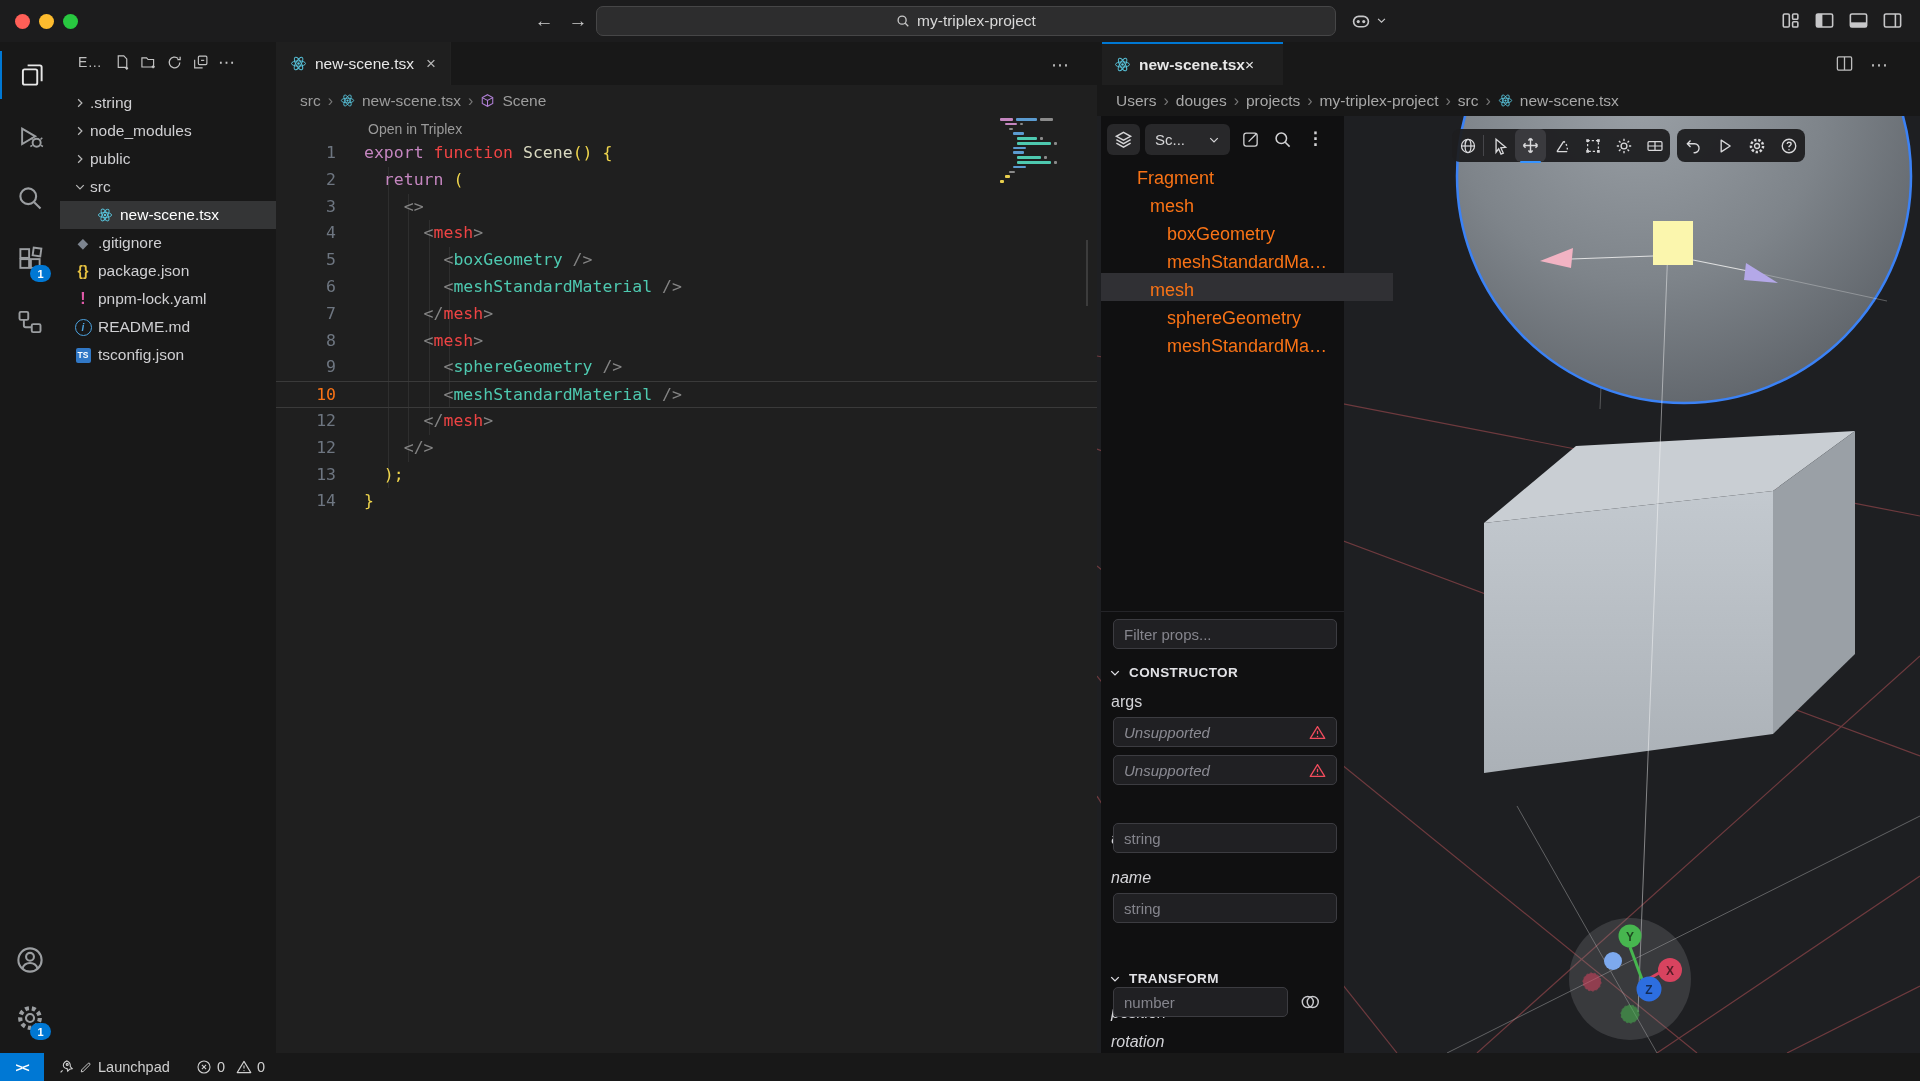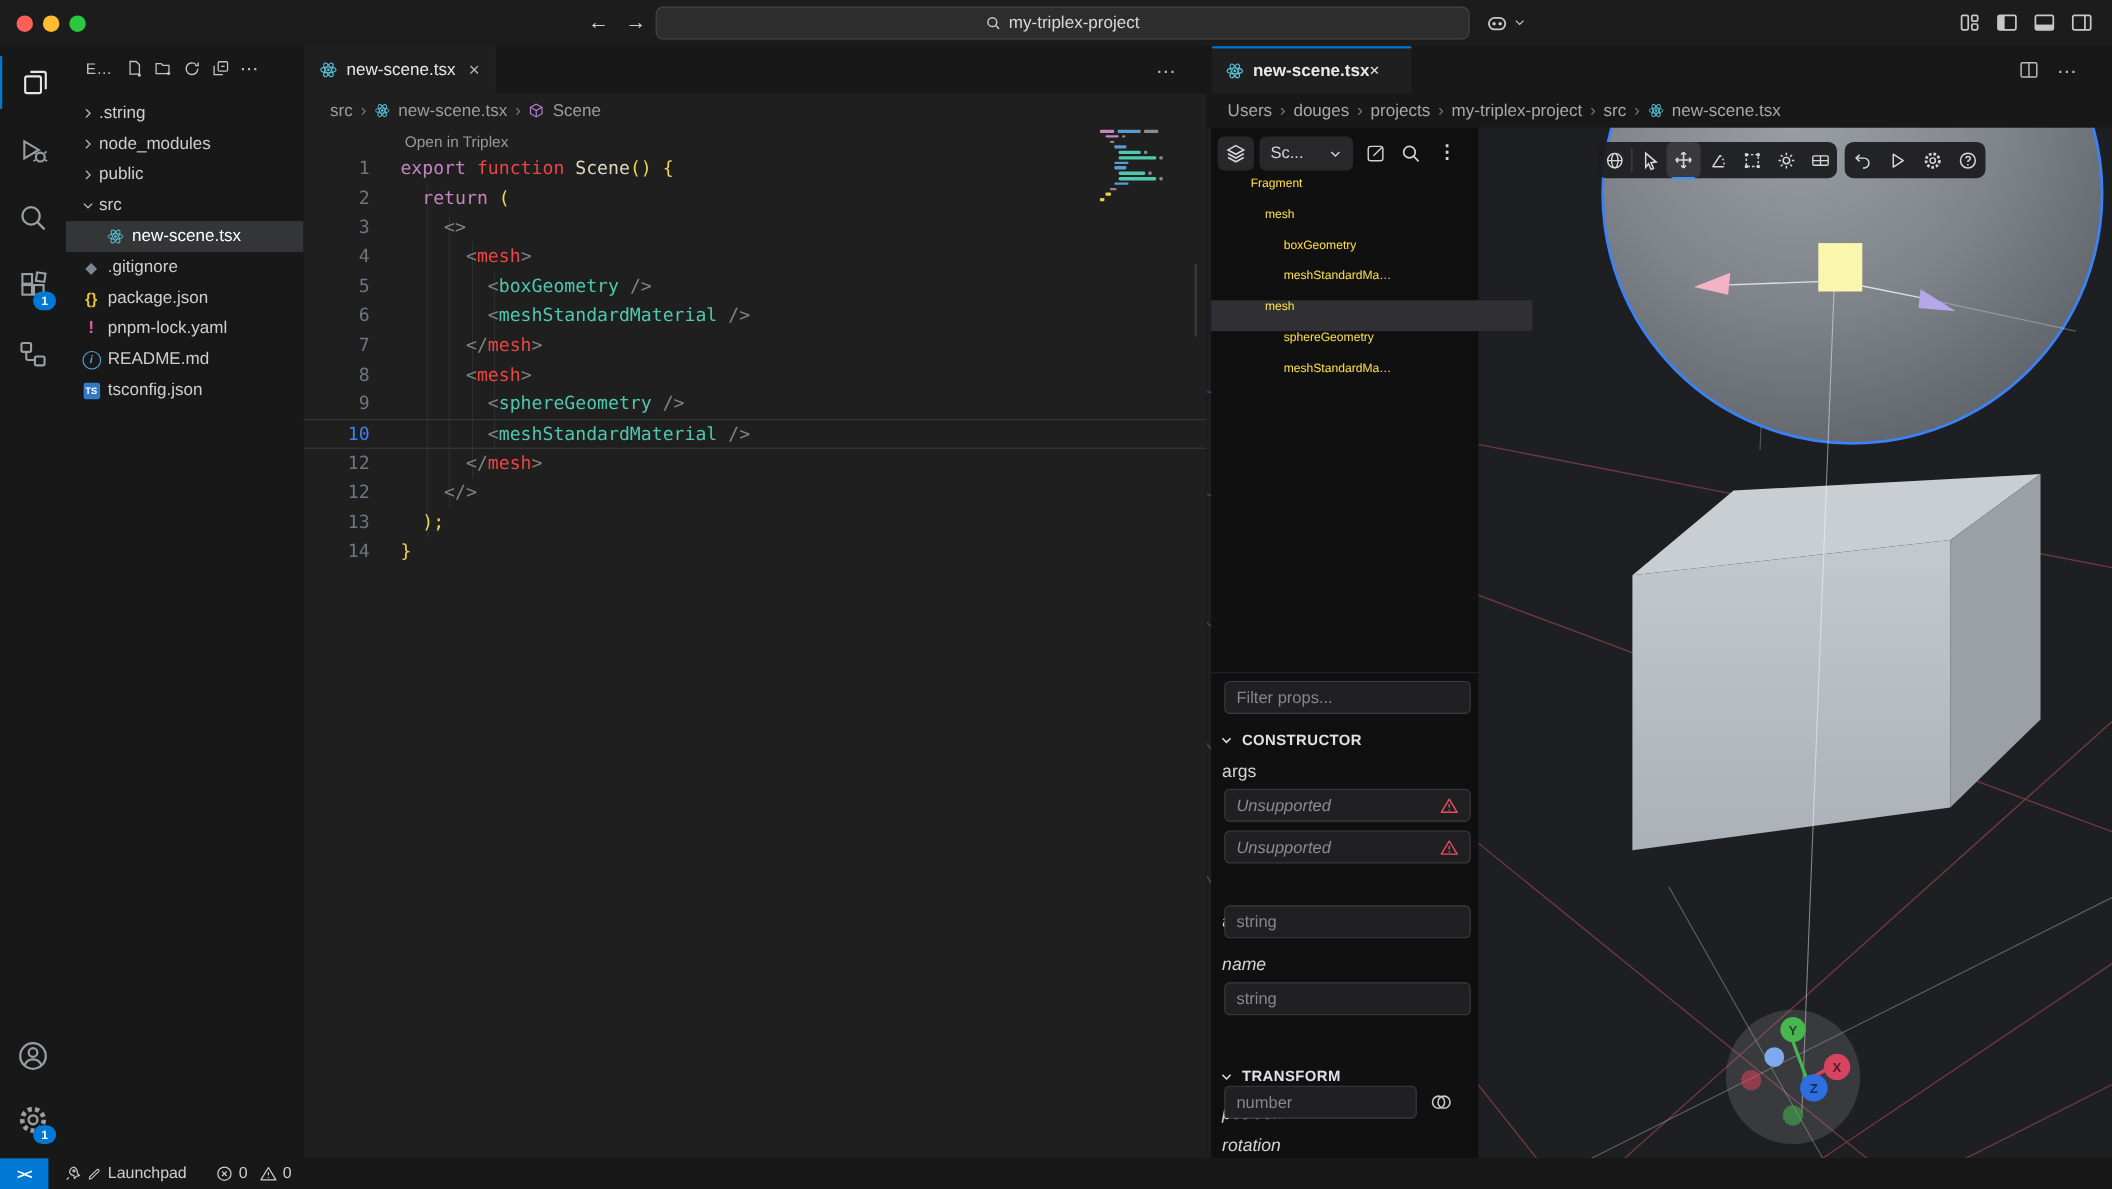--- a/index.html
+++ b/index.html
@@ -44,41 +44,41 @@
   .tab .cls{margin-left:12px;color:#b6b6b6;font-size:17px}
   .crumbs{position:absolute;left:0;top:43px;width:100%;height:31px;display:flex;align-items:center;
     font-size:15.5px;color:#9d9d9d;gap:7px}
   .crumbs .sep{color:#767676;font-size:16px}
   #codelens{position:absolute;left:92px;top:79px;font-size:14px;color:#9a9a9a}
   .codelines{position:absolute;left:0;top:98px;width:100%}
   .crow{height:26.8px;line-height:26.8px;display:flex;font-family:"DejaVu Sans Mono",monospace;font-size:16.5px;box-sizing:border-box}
   .crow .ln{width:60px;text-align:right;padding-right:28px;color:#6e7681;flex:none}
   .crow .ct{white-space:pre}
   .crow.cur{border-top:1px solid #3a3a3a;border-bottom:1px solid #3a3a3a}
-  .crow.cur .ln{color:#3b82f6}
+  .crow.cur .ln{color:#f97316}
   .tk-pink{color:#C586C0}.tk-blue{color:#ef4444}.tk-teal{color:#4EC9B0}
   .tk-gray{color:#848484}.tk-gold{color:#EFD54C}.tk-fn{color:#d9d9c0}
   .iguide{position:absolute;width:1px;background:#2e2e2e}
   #minimap{position:absolute;left:724px;top:76px;width:60px}
   .mmr{display:flex;gap:3px;margin-bottom:2.2px;height:2.6px}
   .mmb{height:2.6px;border-radius:1px}
   #scrolldec{position:absolute;left:810px;top:198px;width:2px;height:66px;background:#3c3c3c}
   
   #rpanel{position:absolute;left:1097px;top:0;width:823px;height:100%;background:#181818}
   #rtabs{position:absolute;left:0;top:0;width:100%;height:43px;background:#181818}
   .rtab{position:absolute;left:5px;top:0;height:43px;width:181px;background:#1f1f1f;border-top:2px solid #0078d4;
     box-sizing:border-box;display:flex;align-items:center;font-size:15.5px;color:#e8e8e8}
   #rbody{position:absolute;left:0;top:74px;width:823px;height:937px;background:#1e1f22;overflow:hidden}
   #canvas{position:absolute;left:0;top:0}
   
   #lcol{position:absolute;left:4px;top:0;width:243px;height:937px;background:#101011;z-index:3}
   .stoolbtn{position:absolute;background:#28282a;border-radius:6px;display:flex;align-items:center;
     justify-content:center;color:#d6d6d8}
-  .strow{position:absolute;left:0;width:243px;height:28px;display:flex;align-items:flex-start;
-    font-size:11px;color:#fde047;white-space:nowrap}
+  .strow{position:absolute;left:0;width:243px;height:28px;display:flex;align-items:flex-end;
+    font-size:18px;color:#f97316;white-space:nowrap}
   .strow.sel{background:#303034}
   
   .plabel{position:absolute;left:10px;font-size:16px;color:#d4d4d8}
   .plabel.it{font-style:italic}
   .psect{position:absolute;left:8px;display:flex;align-items:center;gap:8px;color:#e2e2e6;
     font-size:13.5px;font-weight:700;letter-spacing:.4px}
   .pinput{position:absolute;left:12px;width:224px;height:30px;box-sizing:border-box;background:#202023;
     border:1px solid #3c3c41;border-radius:5px;color:#d8d8d8;font-size:15px;padding:0 10px;
     font-family:"Liberation Sans",sans-serif}
   .pinput::placeholder{color:#85858d;opacity:1}

